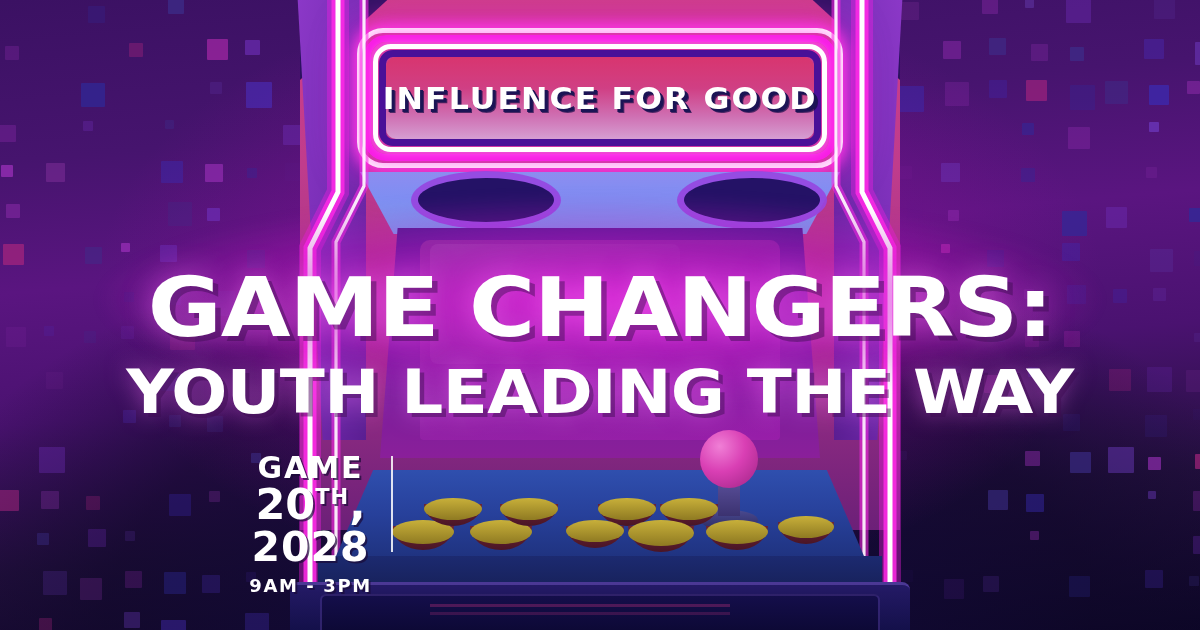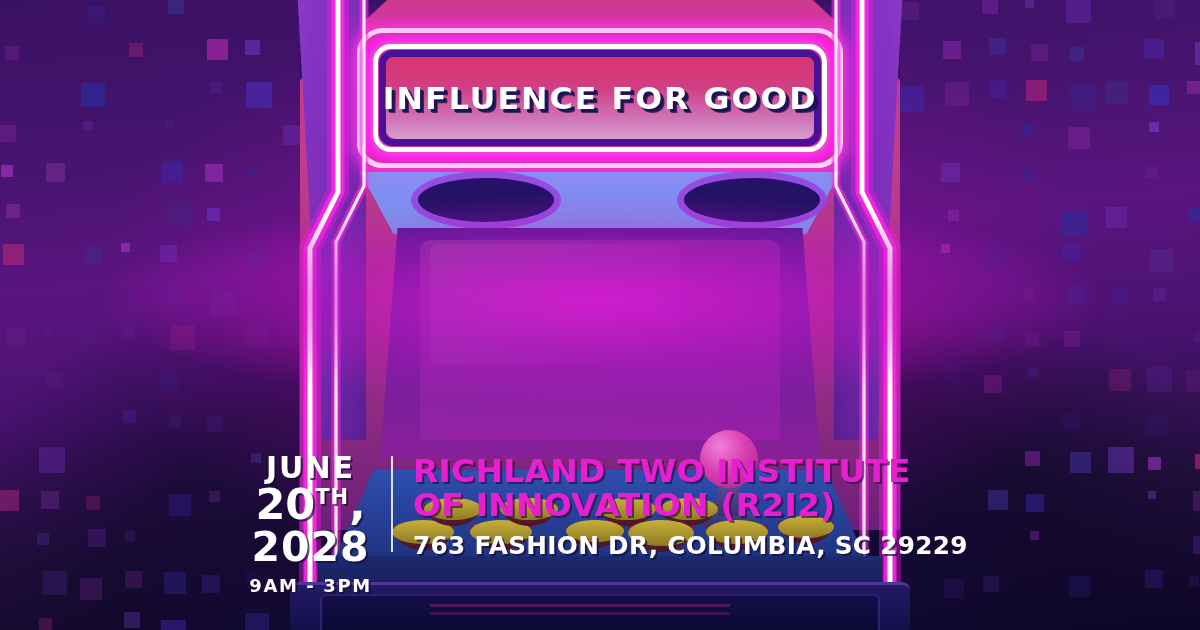--- a/index.html
+++ b/index.html
@@ -557,32 +557,31 @@
 
     <div class="cp-front"></div>
 
     <div class="plinth"></div>
     <div class="plinth-inner"></div>
     <div class="plinth-line" style="left:430px;top:604px;width:300px;"></div>
     <div class="plinth-line" style="left:430px;top:612px;width:300px;opacity:.7;"></div>
   </div>
 
   <div class="headline-glow"></div>
+  <div id="headline">
+    <div class="title-main">GAME CHANGERS:</div>
+    <div class="title-sub">YOUTH LEADING THE WAY</div>
+  </div>
 
   <div id="details">
 
     <div class="date-block">
-      <div class="d-month">JUNE</div>
+      <div class="d-month">GAME</div>
       <div class="d-day-row"><span>20</span><span class="d-ord">TH</span><span class="d-comma">,</span></div>
       <div class="d-year">2028</div>
       <div class="d-time">9AM - 3PM</div>
     </div>
 
     <div class="v-divider"></div>
 
-    <div class="venue-block">
-      <div class="venue-name">RICHLAND TWO INSTITUTE</div>
-      <div class="venue-name">OF INNOVATION (R2I2)</div>
-      <div class="venue-addr">763 FASHION DR, COLUMBIA, SC 29229</div>
-    </div>
 
   </div>
 </div>
 
 </body></html>

